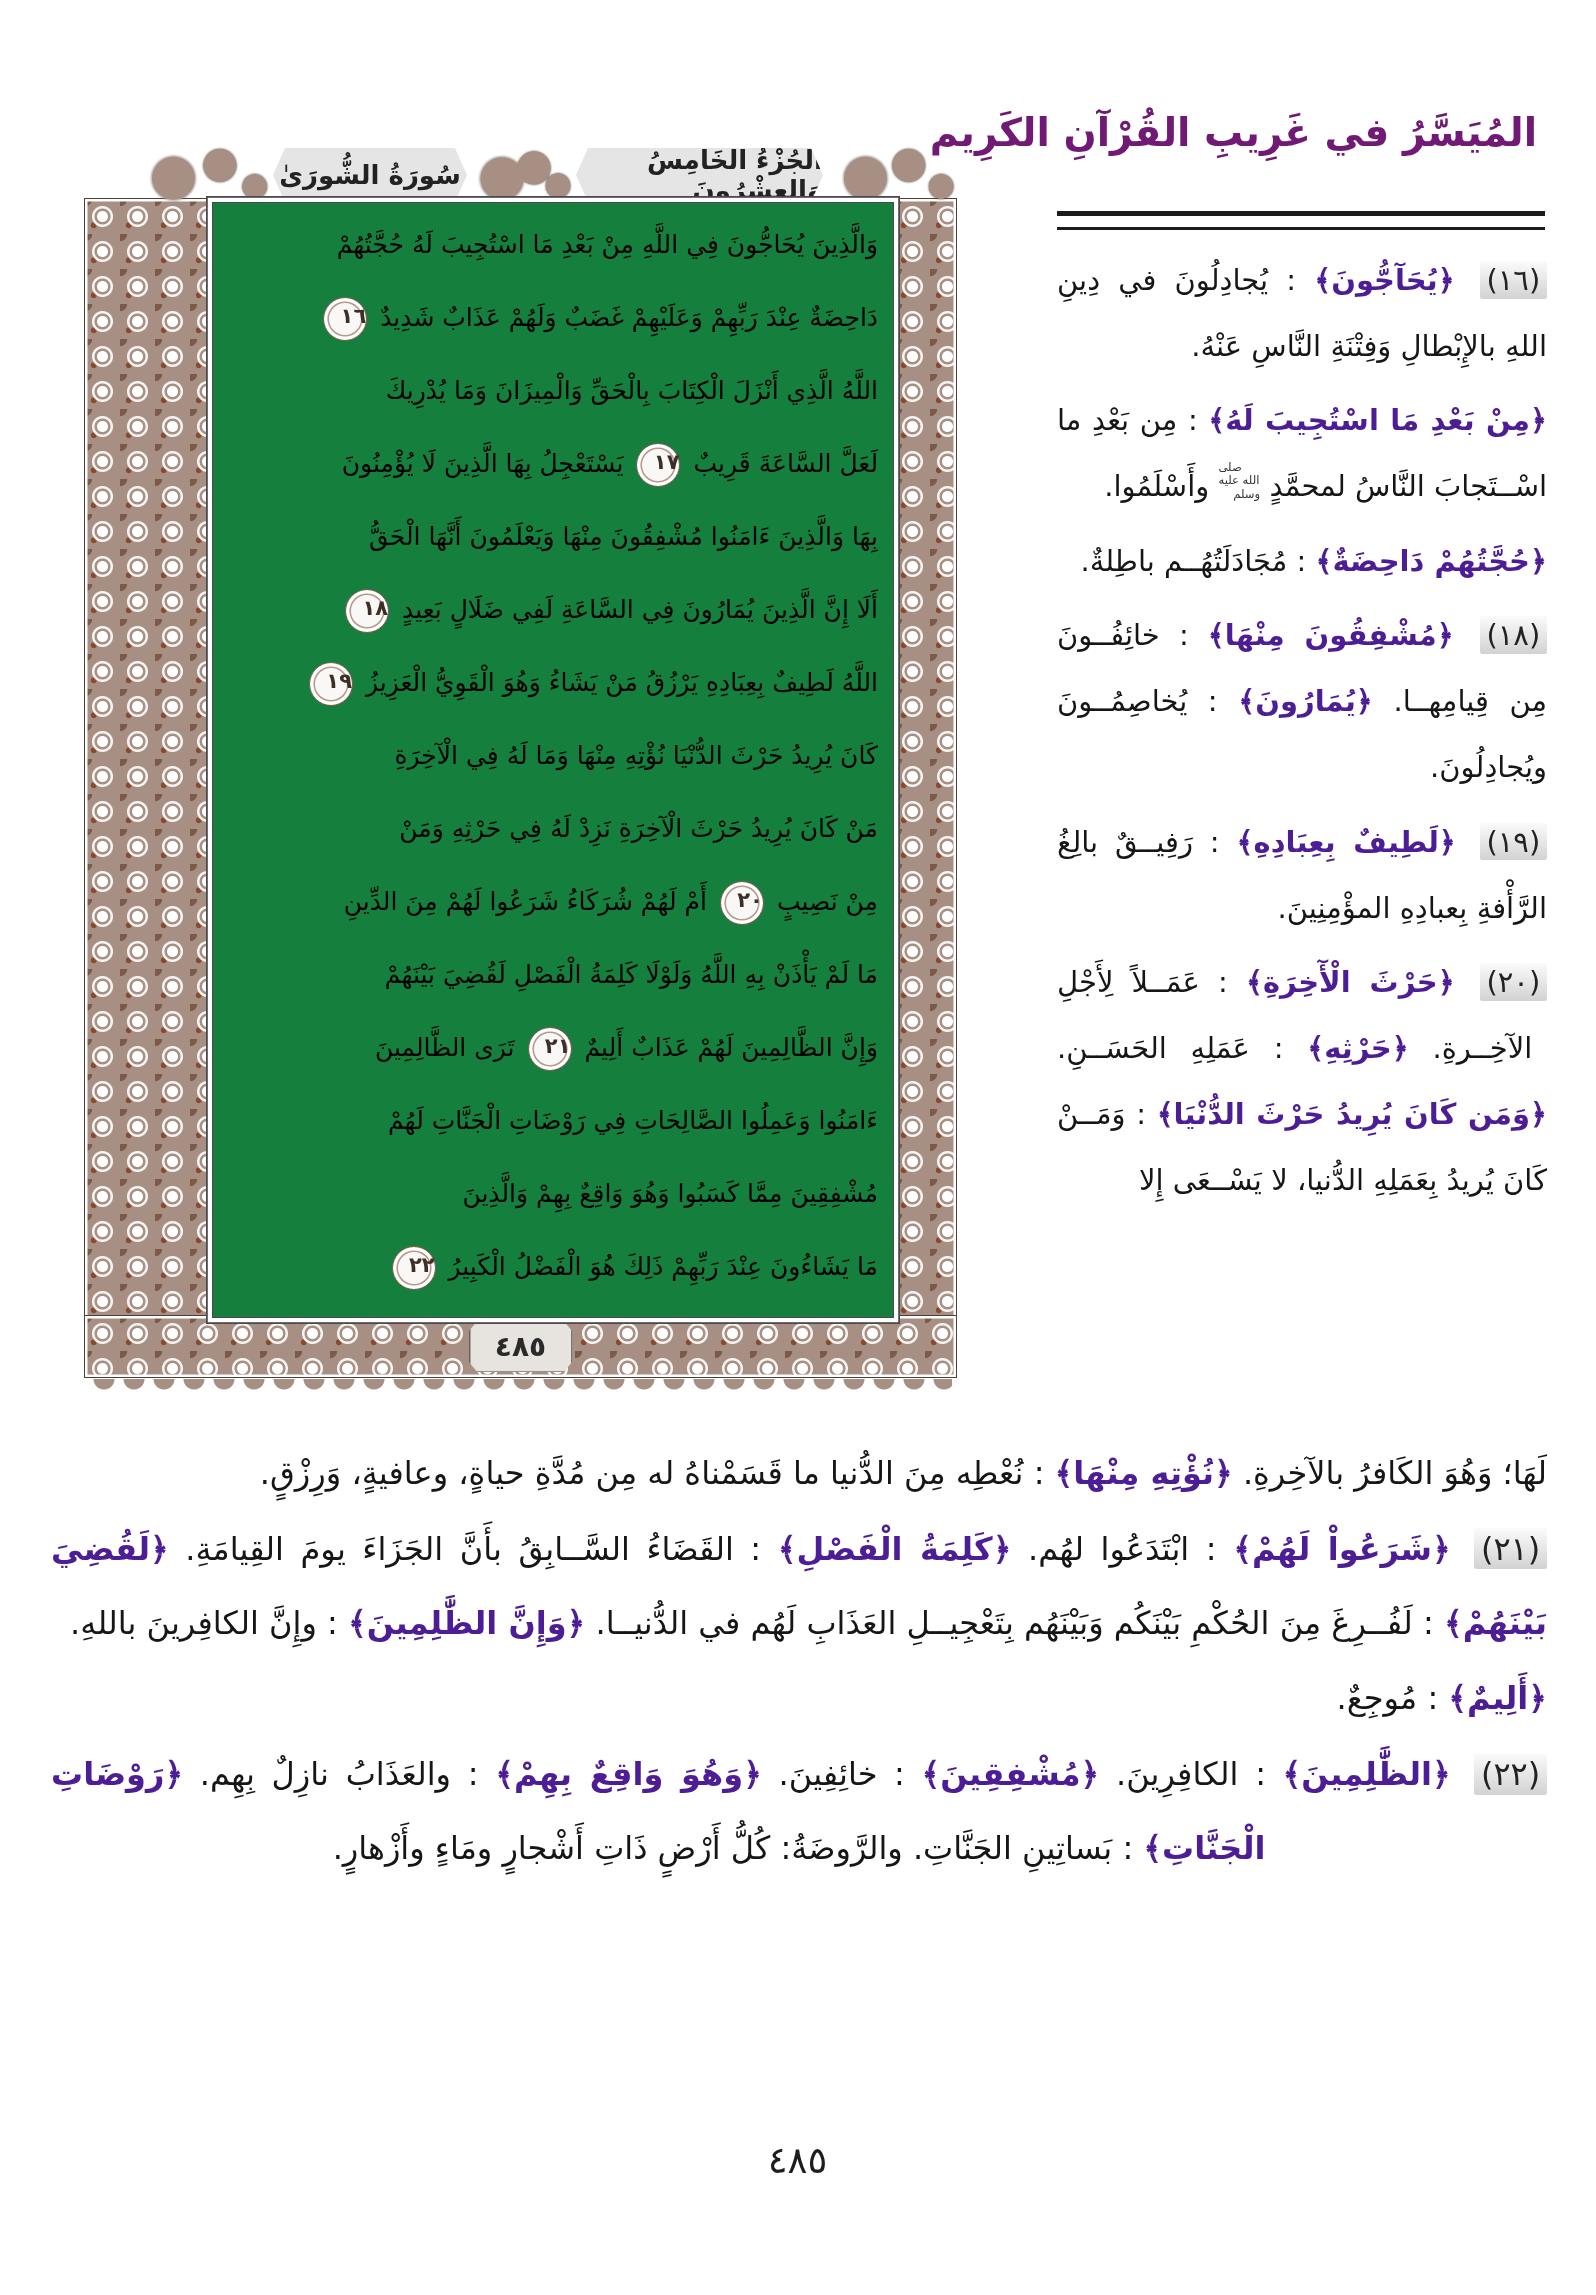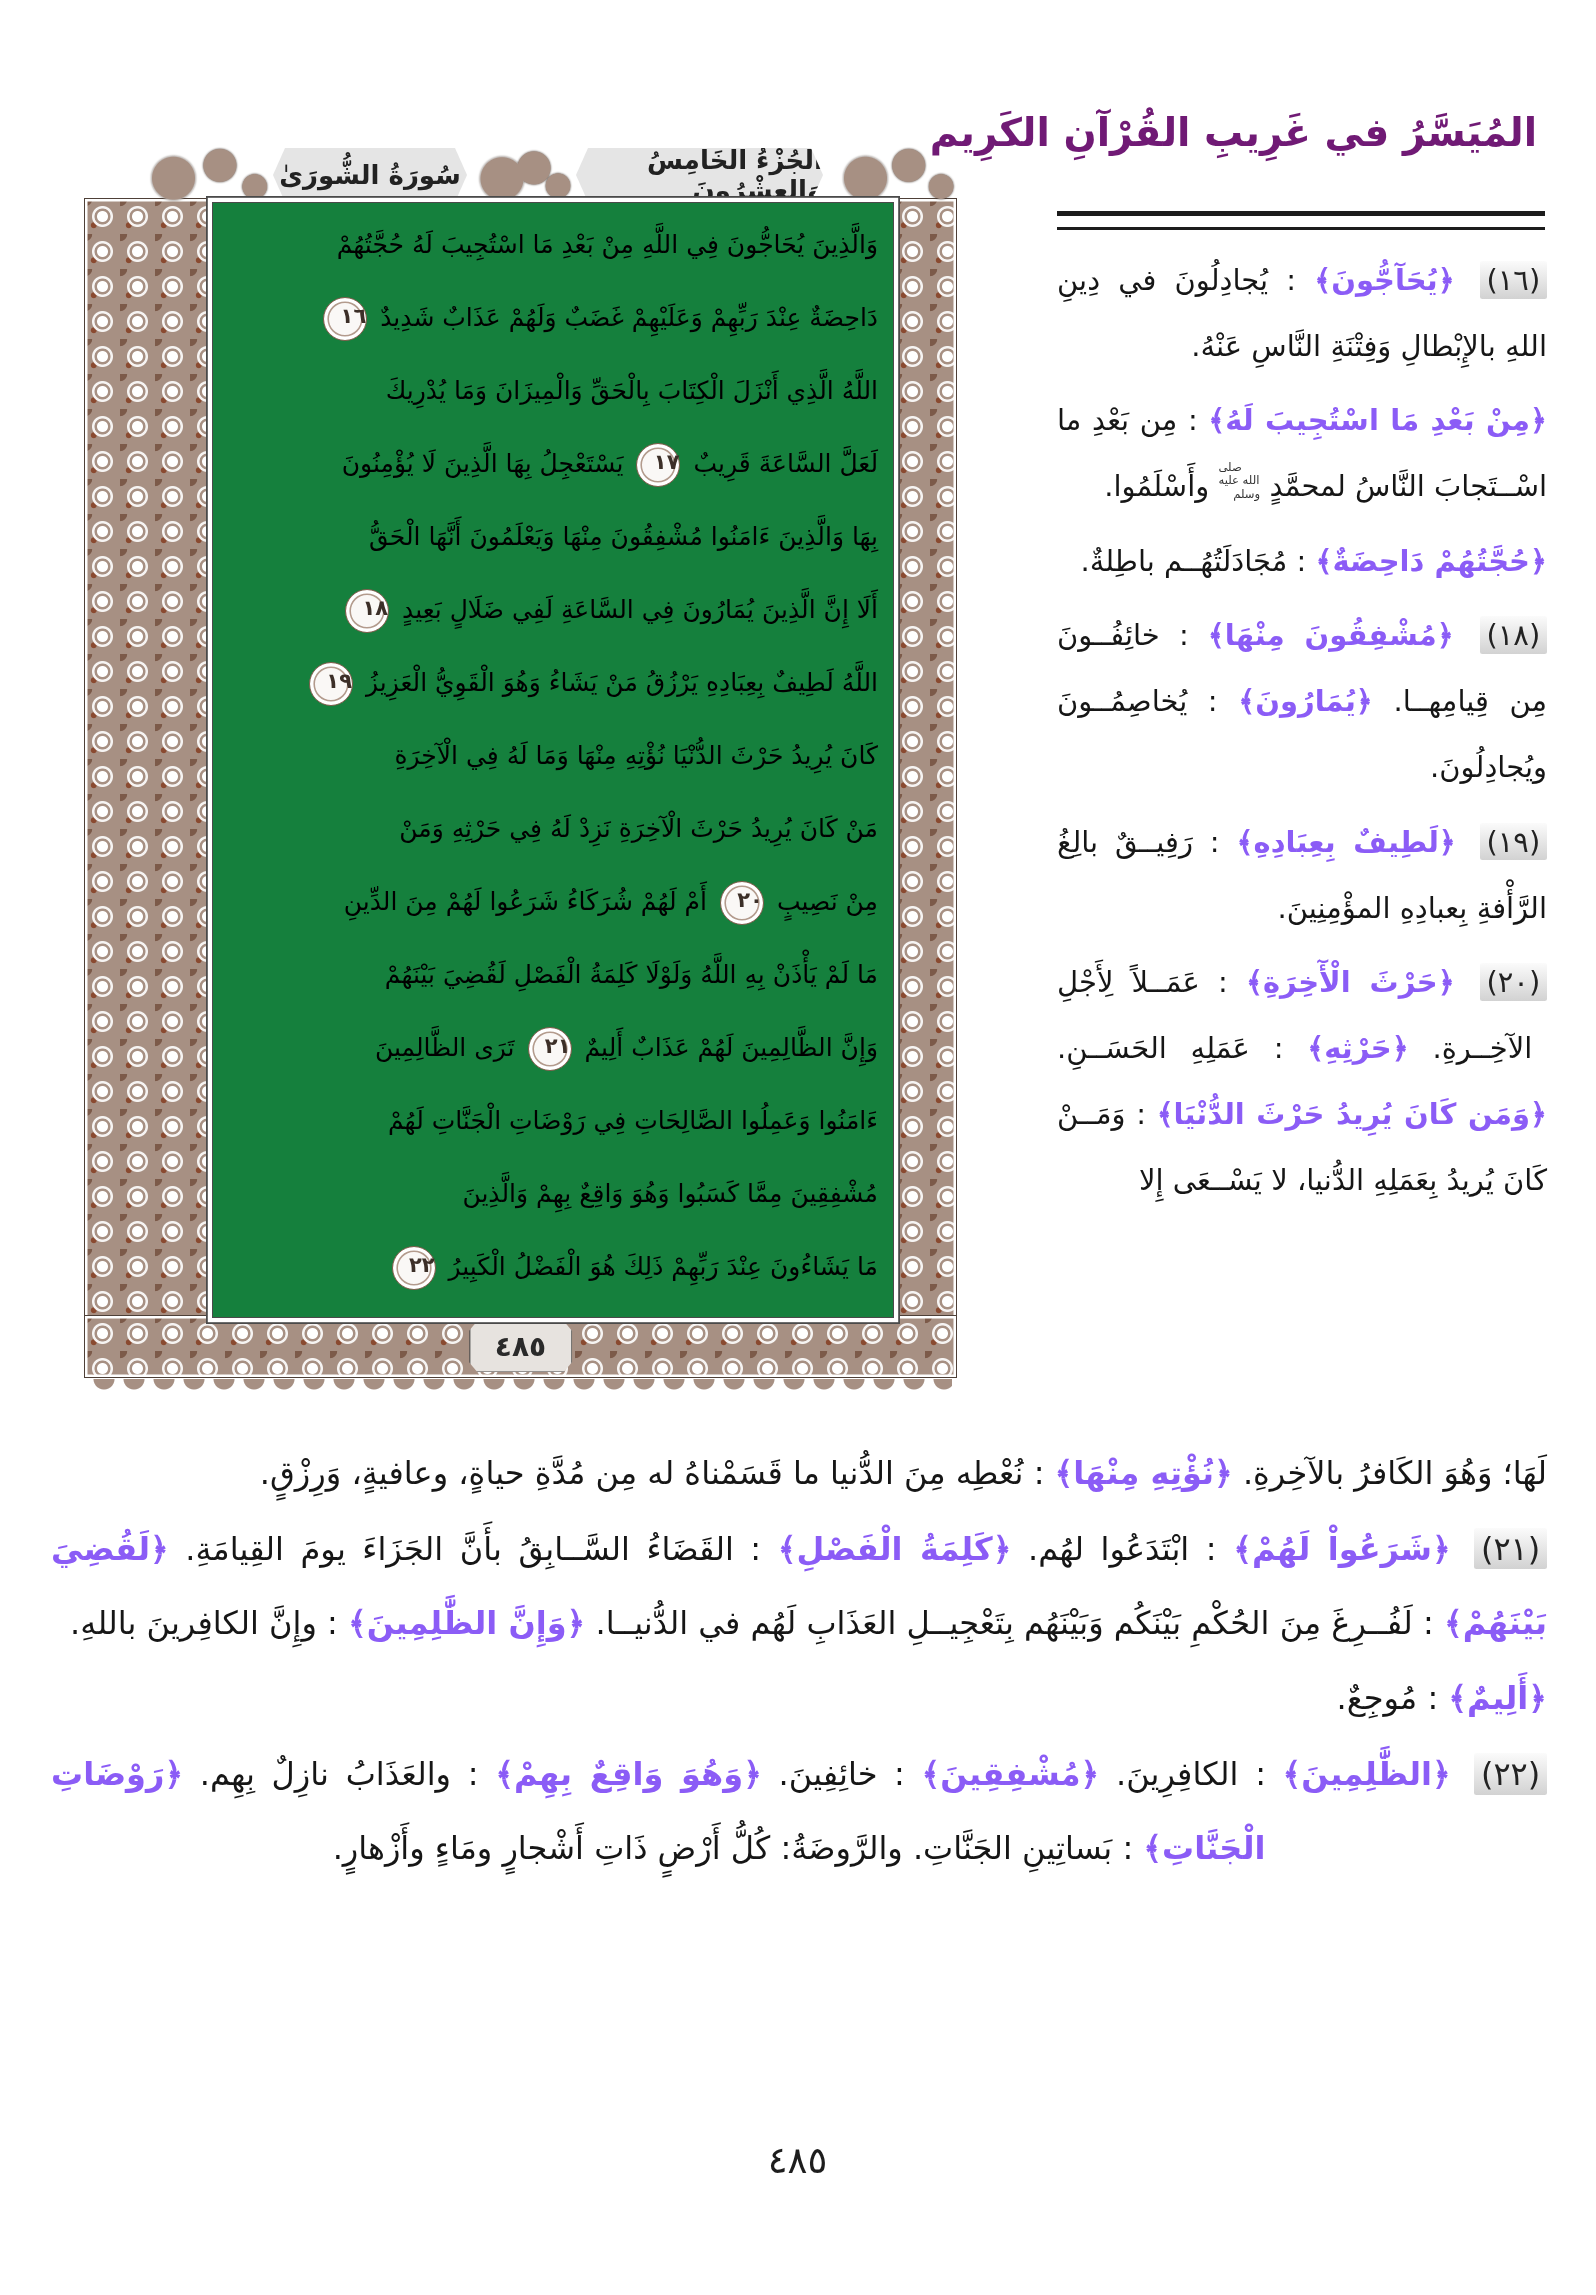--- a/index.html
+++ b/index.html
@@ -64,21 +64,21 @@
              clip-path:polygon(8.4px 0, calc(100% - 8.4px) 0, 100% 10px, 100% calc(100% - 10px), calc(100% - 8.4px) 100%, 8.4px 100%, 0 calc(100% - 10px), 0 10px);}
 
   
   .rcol{position:absolute;top:247px;right:49px;width:490px;font-size:29px;line-height:66px;
         text-align:justify;text-align-last:right;color:#161616;}
   .bottom-block{position:absolute;top:1436px;right:49px;left:52px;font-size:32px;line-height:74px;
         text-align:justify;text-align-last:right;color:#161616;}
   .cpara{margin:0 0 8.4px 0;}
   .bottom-block .cpara{margin:0 0 1.7px 0;}
   .bottom-block .cpara:last-child{text-align-last:center;}
-  .seg-q{color:#8b5cf6;font-weight:bold;margin-top:44px;}
+  .seg-q{color:#4c1d95;font-weight:bold;margin-top:44px;}
   .seg-n{background:linear-gradient(180deg,#fbfbfb 0%,#d2d2d2 100%);border-radius:2.5px;
          padding:1.7px 6.8px;margin-left:6.8px;color:#222;margin-top:21px;}
   .seg-saw{display:inline-block;font-size:0.40em;width:3.6em;line-height:1.15;text-align:left;
            vertical-align:-0.1em;color:#333;white-space:normal;}
 
   
   .footer-num{position:absolute;top:2139px;left:0;right:0;text-align:center;font-size:37px;
               color:#1d1d1d;}
 </style>
 </head>

